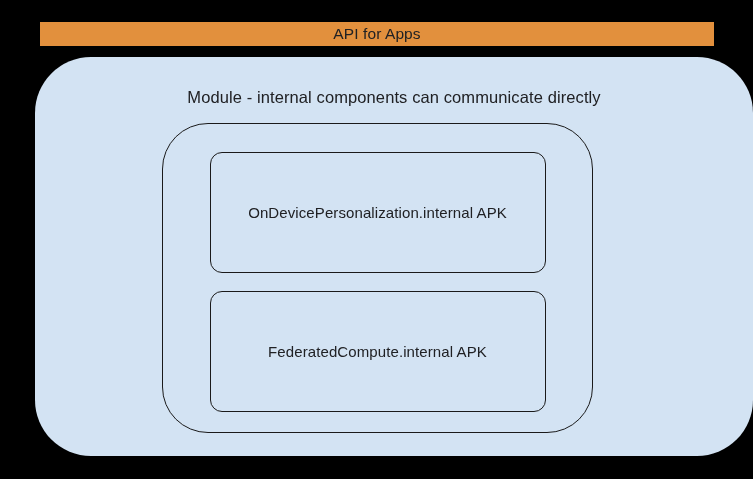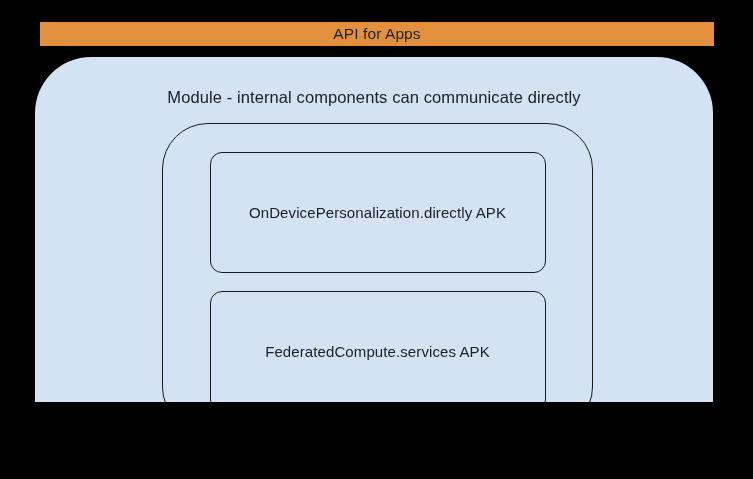--- a/index.html
+++ b/index.html
@@ -4,21 +4,21 @@
 <style>
   html, body {
     margin: 0;
     padding: 0;
     background: #000000;
     font-family: "Liberation Sans", sans-serif;
   }
   .stage {
     position: relative;
     width: 753px;
-    height: 402px;
+    height: 479px;
     background: #000000;
     overflow: hidden;
   }
   .banner {
     position: absolute;
     left: 40px;
     top: 22px;
     width: 674px;
     height: 24px;
     background: #e2903d;
@@ -32,20 +32,21 @@
     letter-spacing: 0.1px;
   }
   .module {
     position: absolute;
     left: 35px;
     top: 57px;
     width: 678px;
     height: 399px;
     background: #d3e3f3;
     border-radius: 56px;
+    padding-left: 40px;
   }
   .module-title {
     position: absolute;
     left: 0;
     top: 31px;
     width: 100%;
     text-align: center;
     font-size: 16.5px;
     color: #202124;
     letter-spacing: 0.1px;
@@ -90,25 +91,25 @@
   <div class="banner">
     <span class="banner-label">API for Apps</span>
   </div>
 
   <div class="module">
     <div class="module-title">Module - internal components can communicate directly</div>
 
     <div class="inner-boundary">
 
       <div class="component-box">
-        <span class="component-label">OnDevicePersonalization.directly APK</span>
+        <span class="component-label">OnDevicePersonalization.internal APK</span>
       </div>
 
       <div class="component-box">
-        <span class="component-label">FederatedCompute.services APK</span>
+        <span class="component-label">FederatedCompute.internal APK</span>
       </div>
 
 
 
     </div>
   </div>
 
 </div>
 
 </body></html>

